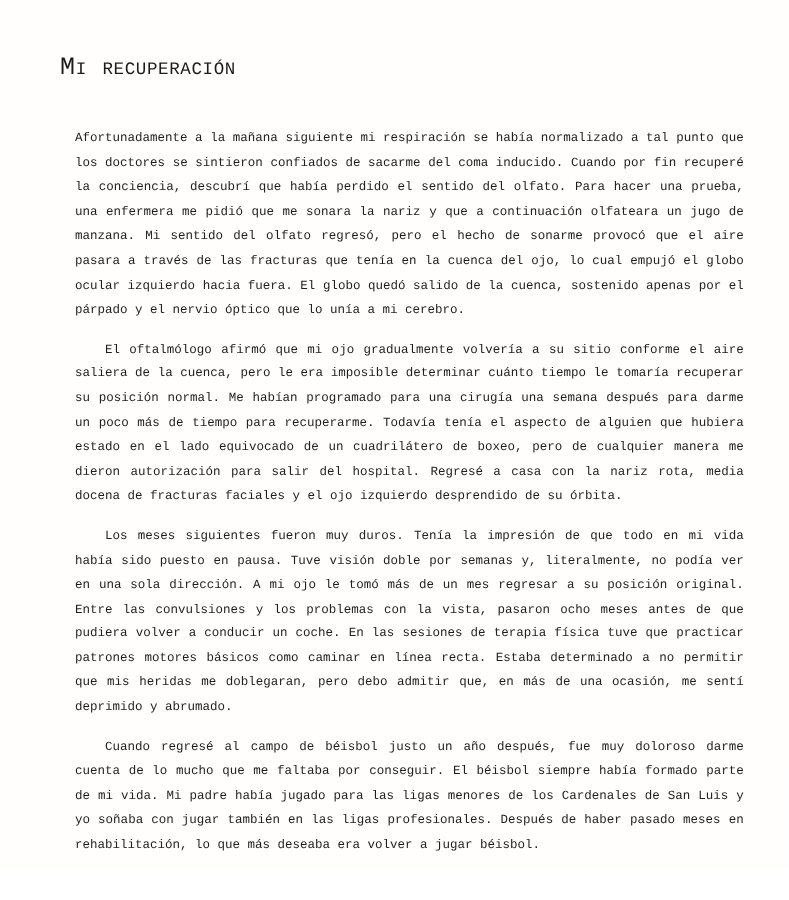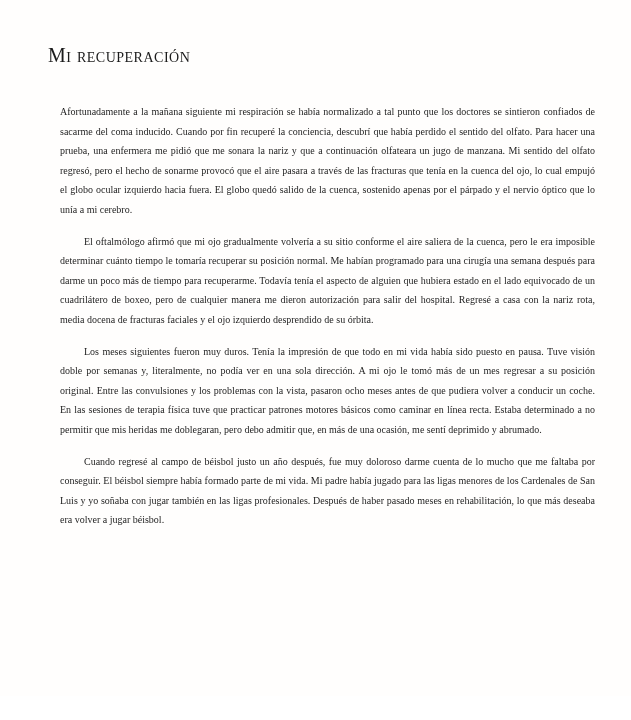--- a/index.html
+++ b/index.html
@@ -6,21 +6,21 @@
     margin: 0;
     padding: 0;
     background: #ffffff;
   }
   .page {
     position: relative;
     width: 631px;
     height: 696px;
     background: #fffefd;
     color: #1e1e1e;
-    font-family: Liberation Serif, serif;
+    font-family: Liberation Mono, monospace;
     overflow: hidden;
     box-sizing: border-box;
     padding: 44px 24px 0 48px;
   }
   .chapter-title {
     font-variant: small-caps;
     font-size: 20px;
     font-weight: normal;
     letter-spacing: 0.5px;
     color: #1b1b1b;

